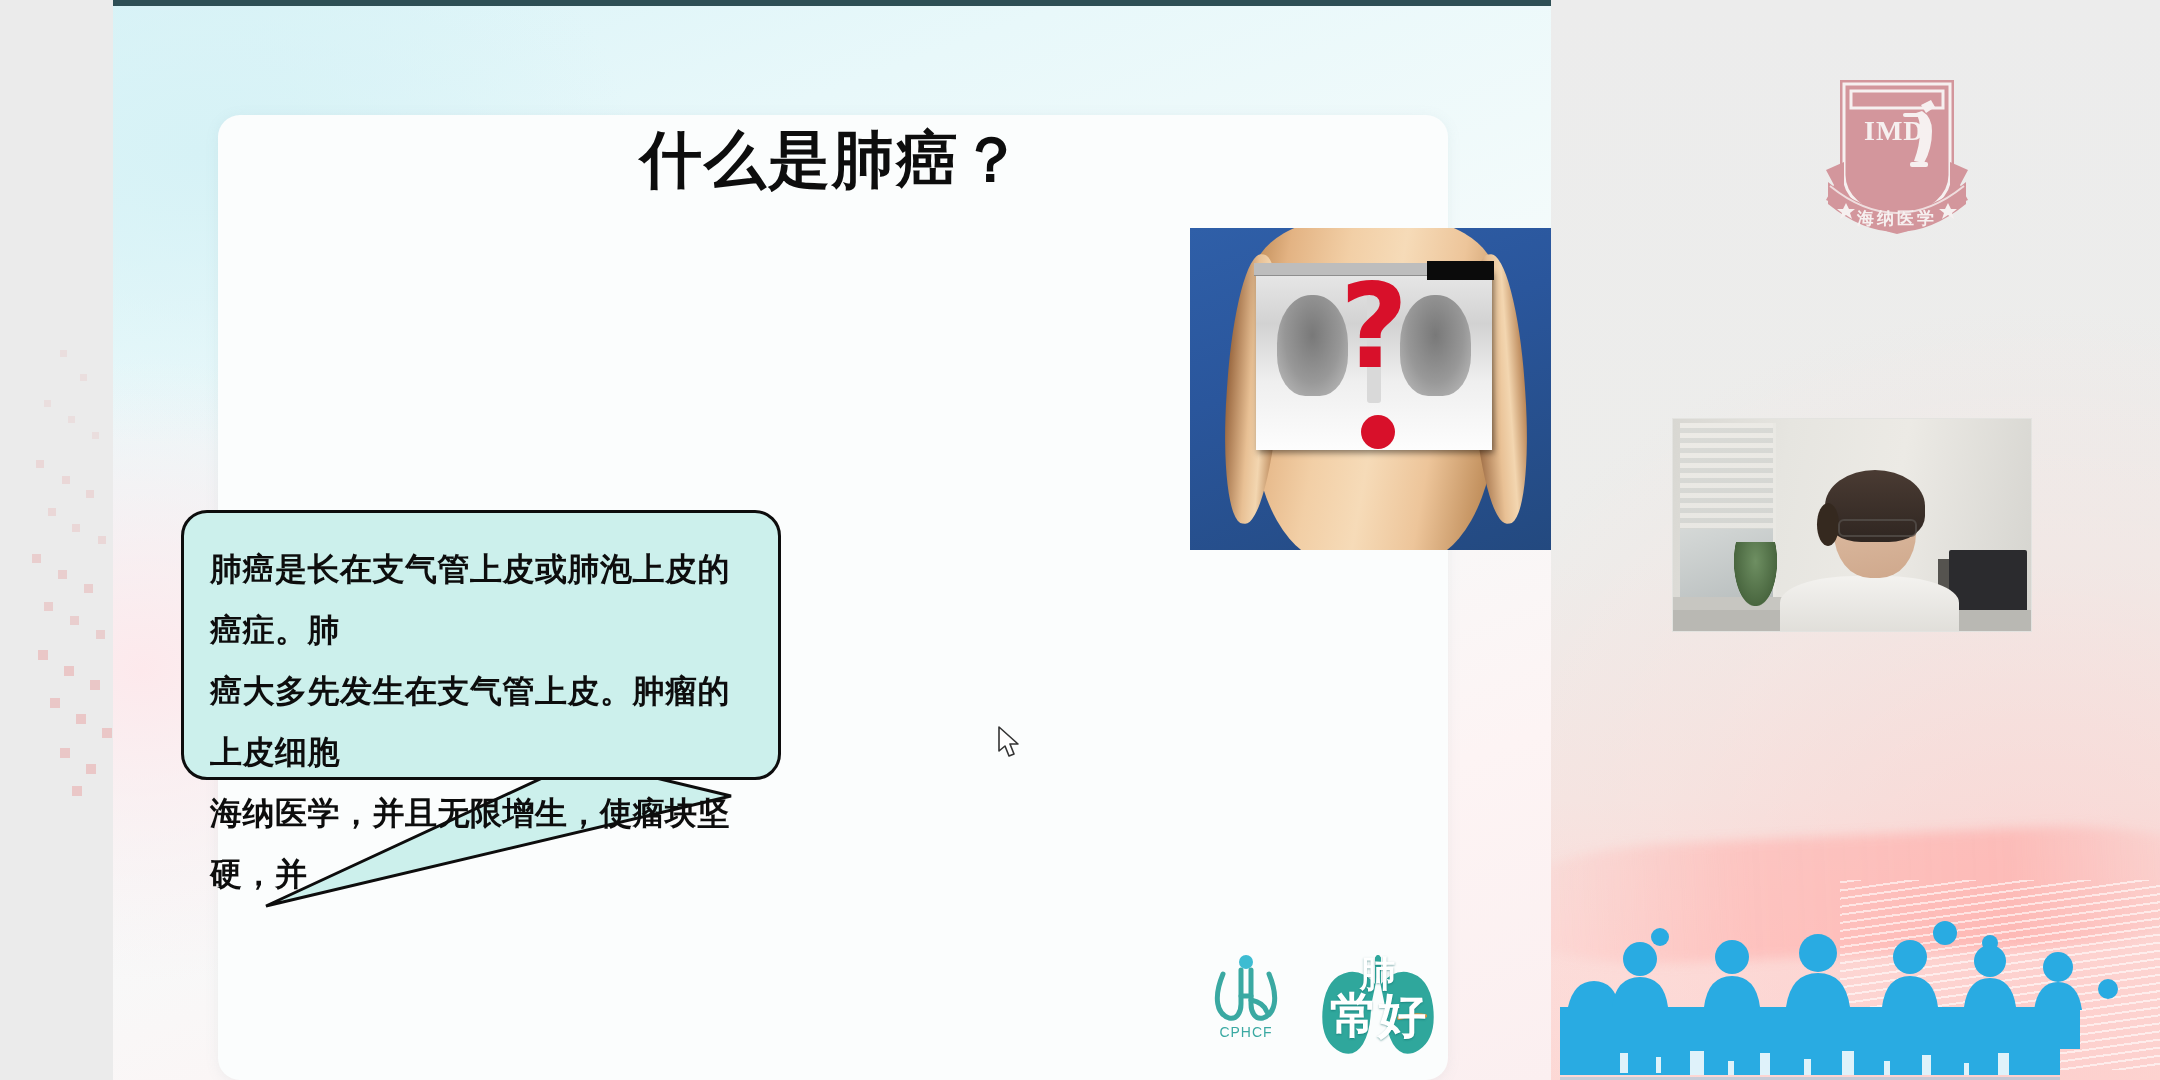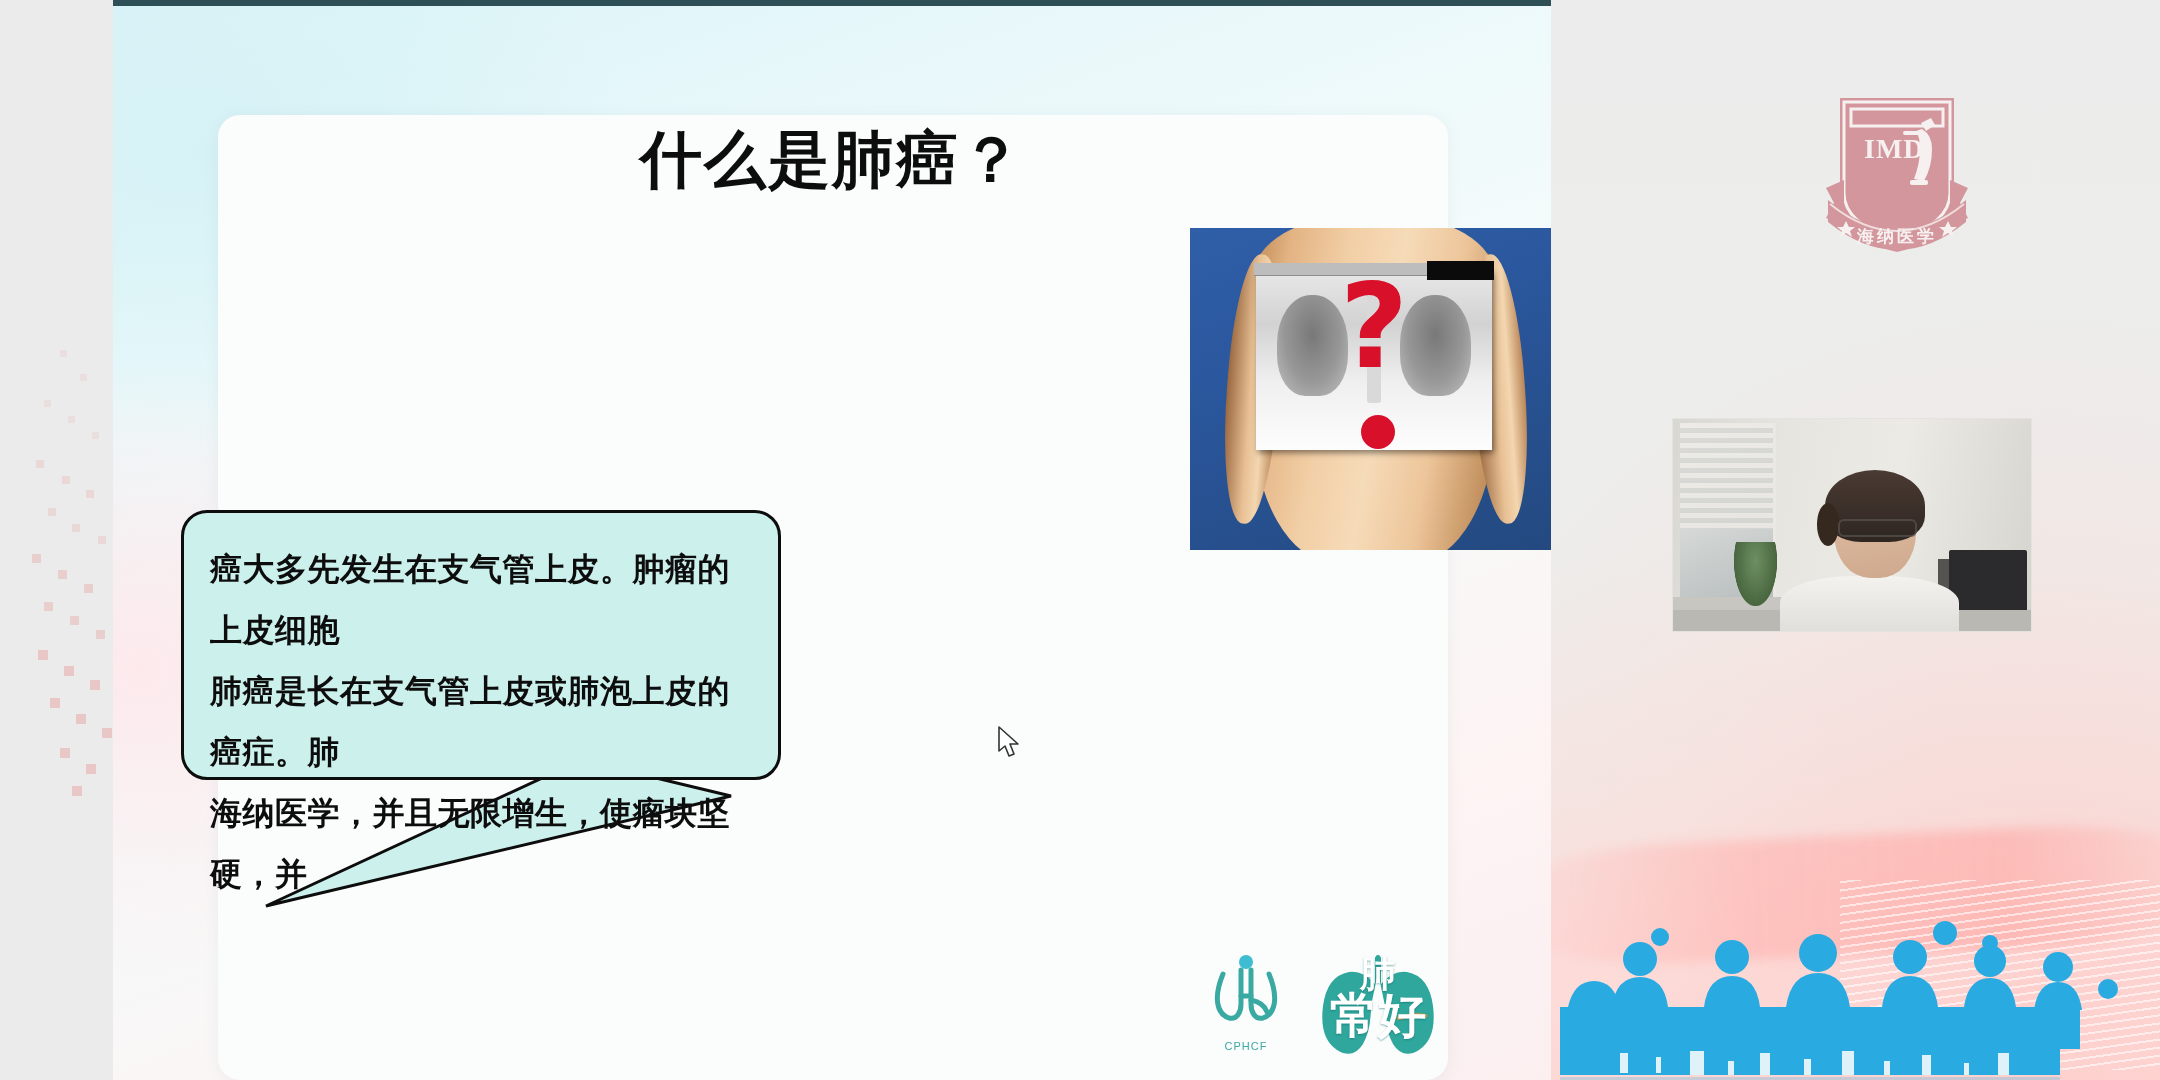--- a/index.html
+++ b/index.html
@@ -109,33 +109,33 @@
   .bubble p{
     margin:0;font-size:32px;font-weight:bold;color:#0d0d0d;line-height:61px;
     letter-spacing:.5px;
     font-family:"DejaVu Sans","Liberation Sans",sans-serif;
   }
   .bubble-tail{position:absolute;left:-70px;top:228px;width:620px;height:170px;overflow:visible;}
 
   
   .logos{position:absolute;left:1090px;top:948px;width:260px;height:112px;}
   .cphcf{position:absolute;left:0;top:4px;width:86px;height:100px;}
-  .cphcf .cap{position:absolute;left:0;bottom:0;width:100%;text-align:center;font-size:11px;letter-spacing:1px;color:#3aa9a2;font-family:"Liberation Sans",sans-serif;}
+  .cphcf .cap{position:absolute;left:0;bottom:12px;width:100%;text-align:center;font-size:14px;letter-spacing:1px;color:#3aa9a2;font-family:"Liberation Sans",sans-serif;}
   .feichanghao{position:absolute;left:110px;top:0;width:130px;height:108px;}
   .fch-text{
     position:absolute;left:0;top:6px;width:100%;height:100%;
     color:#ffffff;font-weight:bold;text-align:center;
     font-family:"DejaVu Sans","Liberation Sans",sans-serif;
     text-shadow:0 1px 2px rgba(0,90,90,.45);
   }
   .fch-text .l1{font-size:36px;line-height:40px;display:block;}
   .fch-text .l2{font-size:48px;line-height:42px;display:block;}
 
   
-  .brand-logo{position:absolute;left:1804px;top:76px;width:186px;height:186px;}
+  .brand-logo{position:absolute;left:1804px;top:58px;width:186px;height:186px;}
   .webcam{
     position:absolute;left:1672px;top:418px;width:358px;height:212px;
     background:#d9d9d4;overflow:hidden;border:1px solid #e3e3e0;
   }
   .webcam .wall{position:absolute;inset:0;background:linear-gradient(100deg,#d8d7d2 0%,#e6e5e0 30%,#eceae5 60%,#d5d4cf 100%);}
   .webcam .window{position:absolute;left:2%;top:2%;width:26%;height:84%;background:linear-gradient(160deg,#f2f2ee,#cfd3d2 60%,#b7bdbd);border-right:3px solid #e9e8e3;}
   .webcam .blinds{position:absolute;left:2%;top:2%;width:26%;height:50%;background:repeating-linear-gradient(180deg,#eceae5 0 5px,#d5d6d2 5px 10px);opacity:.85;}
   .webcam .plant{position:absolute;left:17%;top:58%;width:12%;height:30%;background:radial-gradient(ellipse at 50% 30%, #6e8f62 0%, #49663f 70%, rgba(73,102,63,0) 72%);}
   .webcam .sill{position:absolute;left:0;top:84%;width:32%;height:6%;background:#c7c6c1;}
   .webcam .desk{position:absolute;left:0;top:90%;width:100%;height:10%;background:#b9b8b3;}
@@ -277,22 +277,22 @@
       <div class="qmark">?</div>
       <div class="qdot"></div>
     </div>
 
     <div class="bubble-wrap">
       <svg class="bubble-tail" viewBox="0 0 620 170" xmlns="http://www.w3.org/2000/svg">
         <polygon points="155,168 470,22 620,58" fill="#ccf0ec" stroke="#0d0d0d" stroke-width="3"></polygon>
         <rect x="150" y="0" width="470" height="30" fill="#ccf0ec"></rect>
       </svg>
       <div class="bubble">
+        <p>肺癌是长在支气管上皮或肺泡上皮的癌症。肺</p>
         <p>癌大多先发生在支气管上皮。肿瘤的上皮细胞</p>
-        <p>肺癌是长在支气管上皮或肺泡上皮的癌症。肺</p>
         <p>海纳医学，并且无限增生，使瘤块坚硬，并</p>
       </div>
     </div>
 
     <div class="logos">
       <div class="cphcf">
         <svg width="86" height="84" viewBox="0 0 86 84" xmlns="http://www.w3.org/2000/svg">
           <g fill="none" stroke="#3aa9a2" stroke-width="5" stroke-linecap="round">
             <path d="M20 22 C10 46 14 62 26 66 C34 68 38 60 38 52 L38 18"></path>
             <path d="M66 22 C76 46 72 62 60 66 C52 68 48 60 48 52 L48 18"></path>

